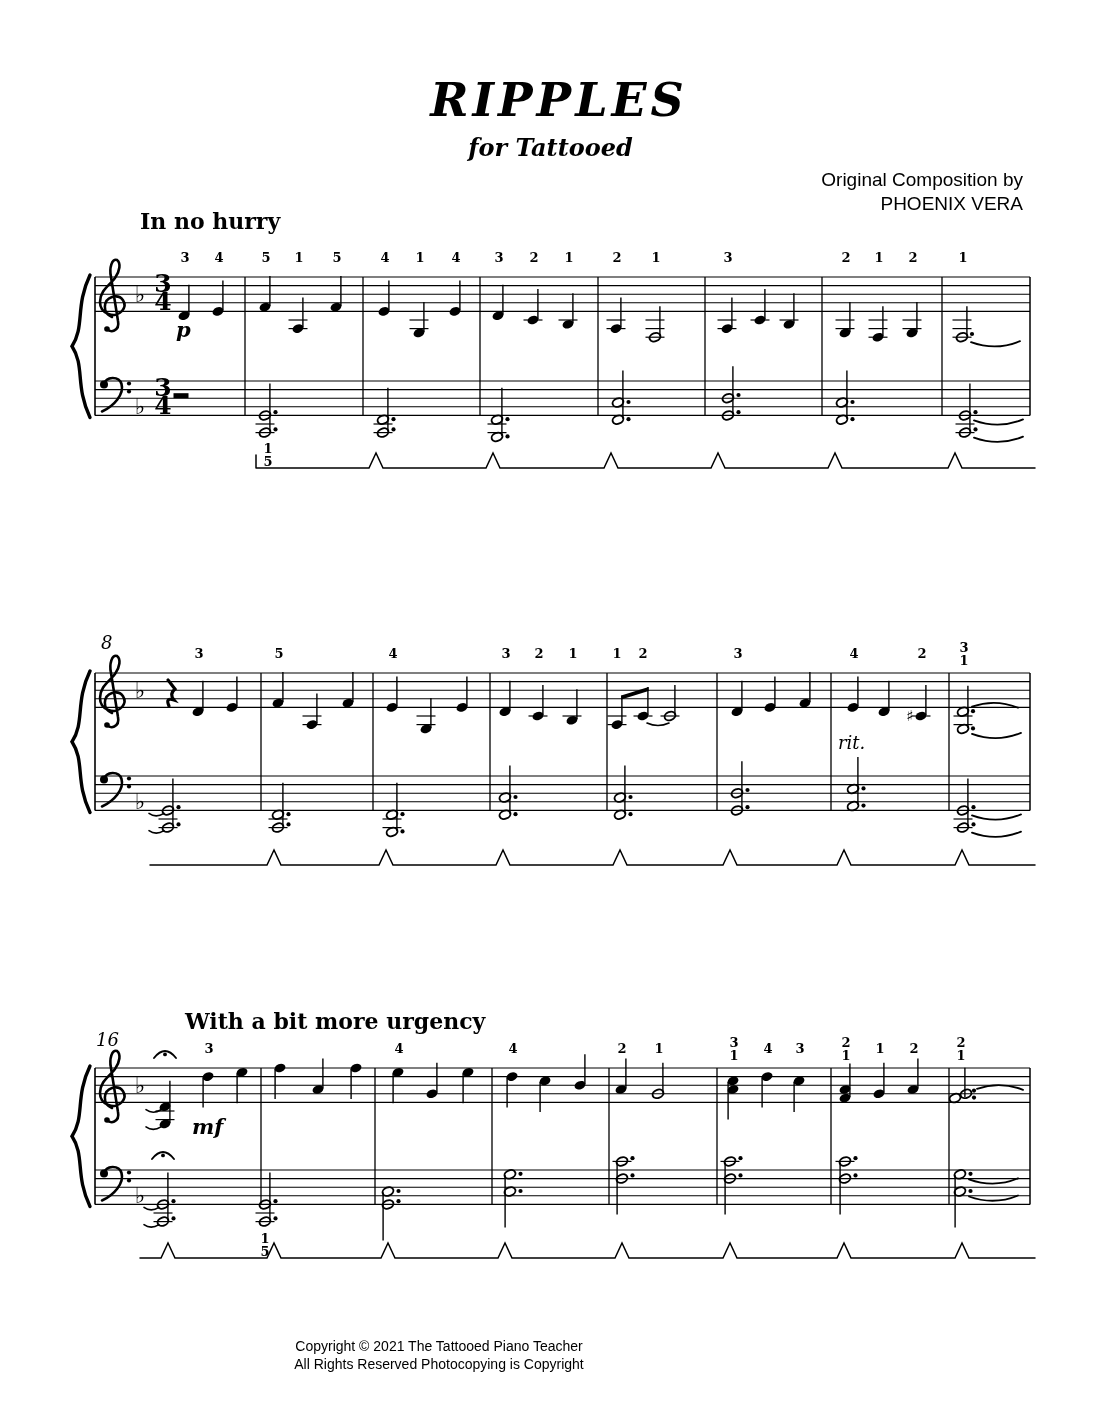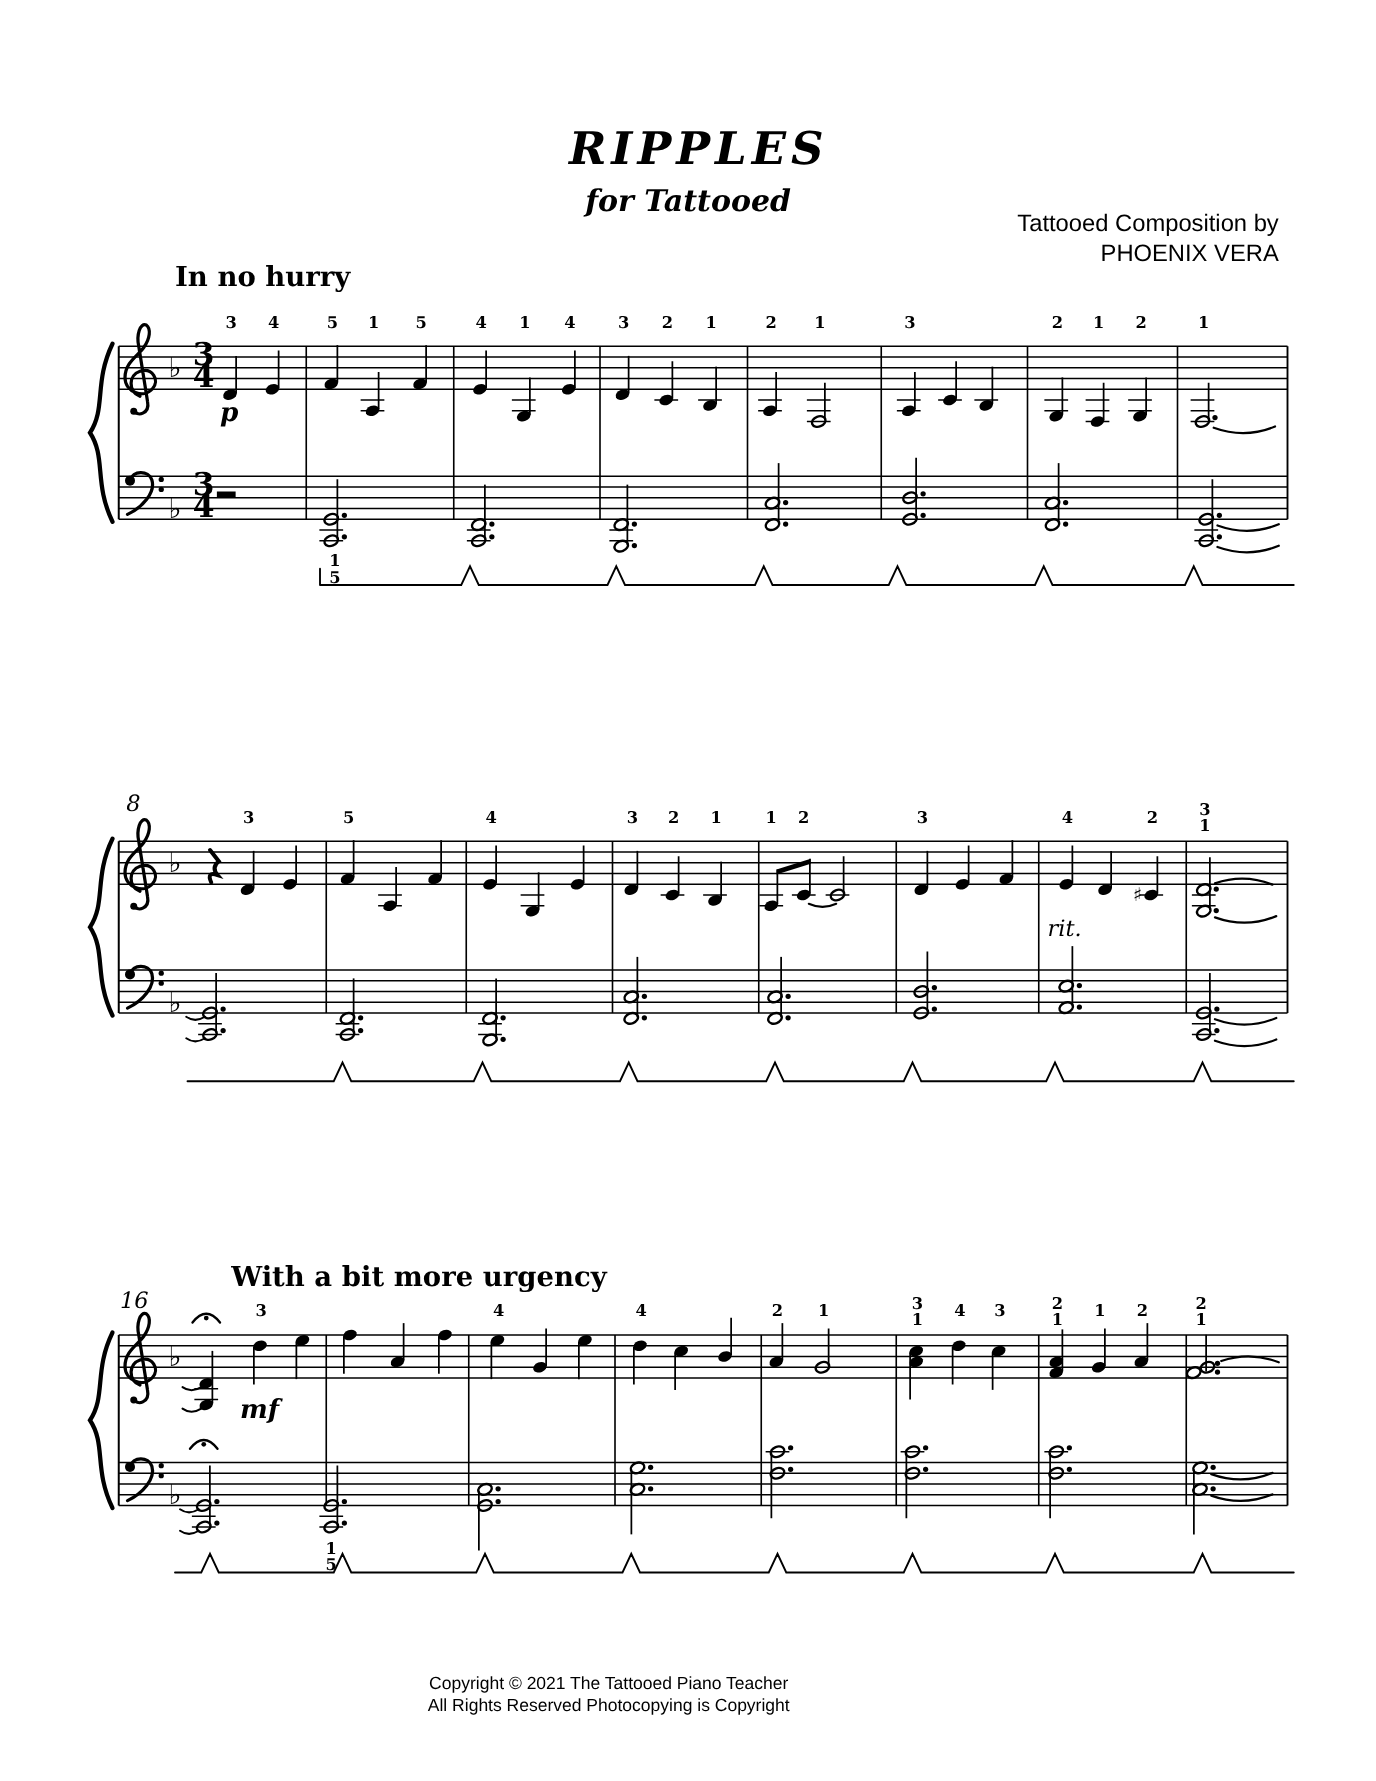--- a/index.html
+++ b/index.html
@@ -1,37 +1,37 @@
 <!DOCTYPE html>
 <html><head>
 <meta charset="utf-8">
 <style>
   html,body{margin:0;padding:0;background:#e8e8e8;}
   #page{position:relative;width:1101px;height:1425px;background:#ffffff;margin:0 auto;overflow:hidden;
         font-family:"DejaVu Serif", serif;color:#000;}
   #header{position:absolute;top:0;left:0;width:1101px;text-align:center;}
-  #title{margin-top:98px;font-size:36px;font-weight:bold;font-style:italic;letter-spacing:4px;
+  #title{margin-top:73px;font-size:46px;font-weight:bold;font-style:italic;letter-spacing:4px;
          font-family:"DejaVu Serif",serif;padding-left:17px;}
   #subtitle{margin-top:6px;font-size:24px;font-weight:bold;font-style:italic;font-family:"DejaVu Serif",serif;}
   #credit{position:absolute;top:168px;right:78px;text-align:right;font-family:"Liberation Sans",sans-serif;
           font-size:19px;line-height:24px;font-style:normal;}
   #score{position:absolute;left:0;top:0;width:1101px;height:1425px;}
   #footer{position:absolute;top:1337px;left:0;width:878px;text-align:center;
-          font-family:"Liberation Sans",sans-serif;font-size:14px;line-height:18px;margin-left:48px;}
+          font-family:"Liberation Sans",sans-serif;font-size:14px;line-height:18px;}
 </style>
 </head>
 <body>
 
 <div id="page">
   <div id="header">
     <div id="title">RIPPLES</div>
     <div id="subtitle">for Tattooed</div>
   </div>
   <div id="credit">
-    <div>Tattooed Composition by</div>
+    <div>Original Composition by</div>
     <div>PHOENIX VERA</div>
   </div>
   <svg id="score" xmlns="http://www.w3.org/2000/svg" width="1101" height="1425" viewBox="0 0 1101 1425">
       <g>
         <path d="M 90,275 C 75,306.328 85,326.264 72,346.2 C 85,366.13599999999997 75,386.072 90,417.4" stroke="#000000" stroke-width="3.4" fill="none" stroke-linecap="round"></path>
         <line x1="95" y1="277" x2="1030" y2="277" stroke="#000000" stroke-width="1.1"></line>
         <line x1="95" y1="381" x2="1030" y2="381" stroke="#000000" stroke-width="1.1"></line>
         <line x1="95" y1="285.6" x2="1030" y2="285.6" stroke="#000000" stroke-width="1.1"></line>
         <line x1="95" y1="389.6" x2="1030" y2="389.6" stroke="#000000" stroke-width="1.1"></line>
         <line x1="95" y1="294.2" x2="1030" y2="294.2" stroke="#000000" stroke-width="1.1"></line>

